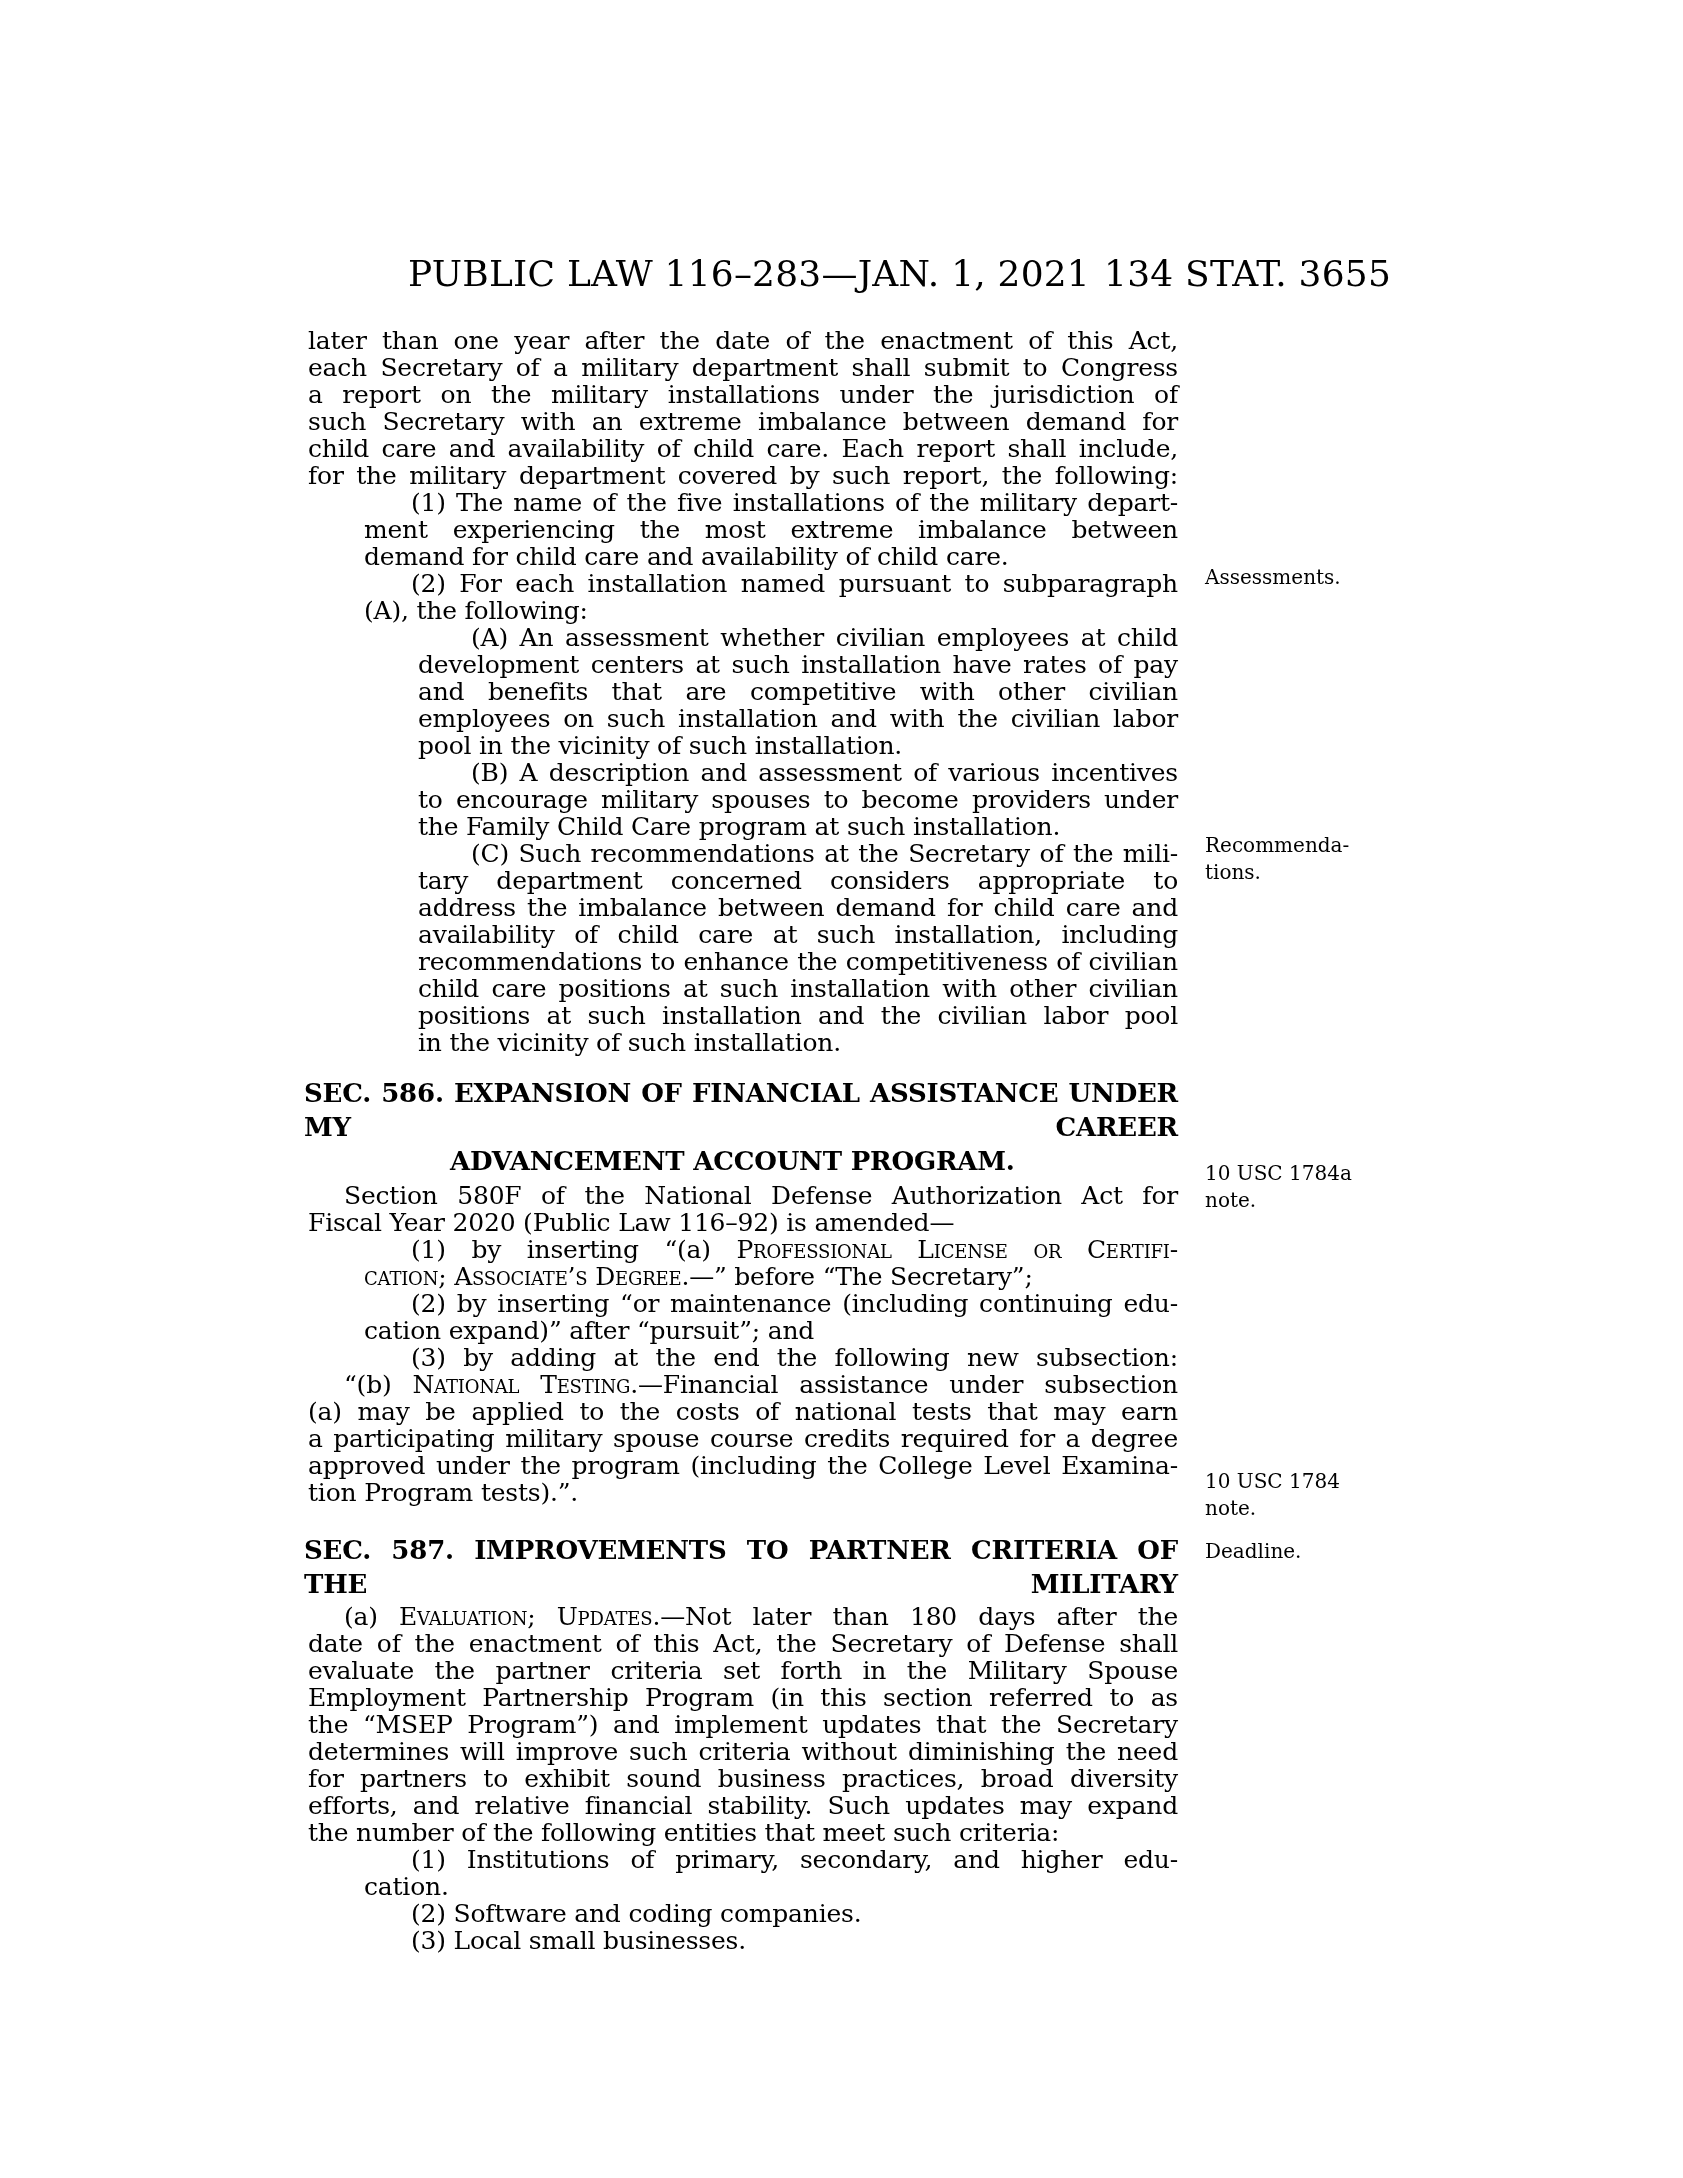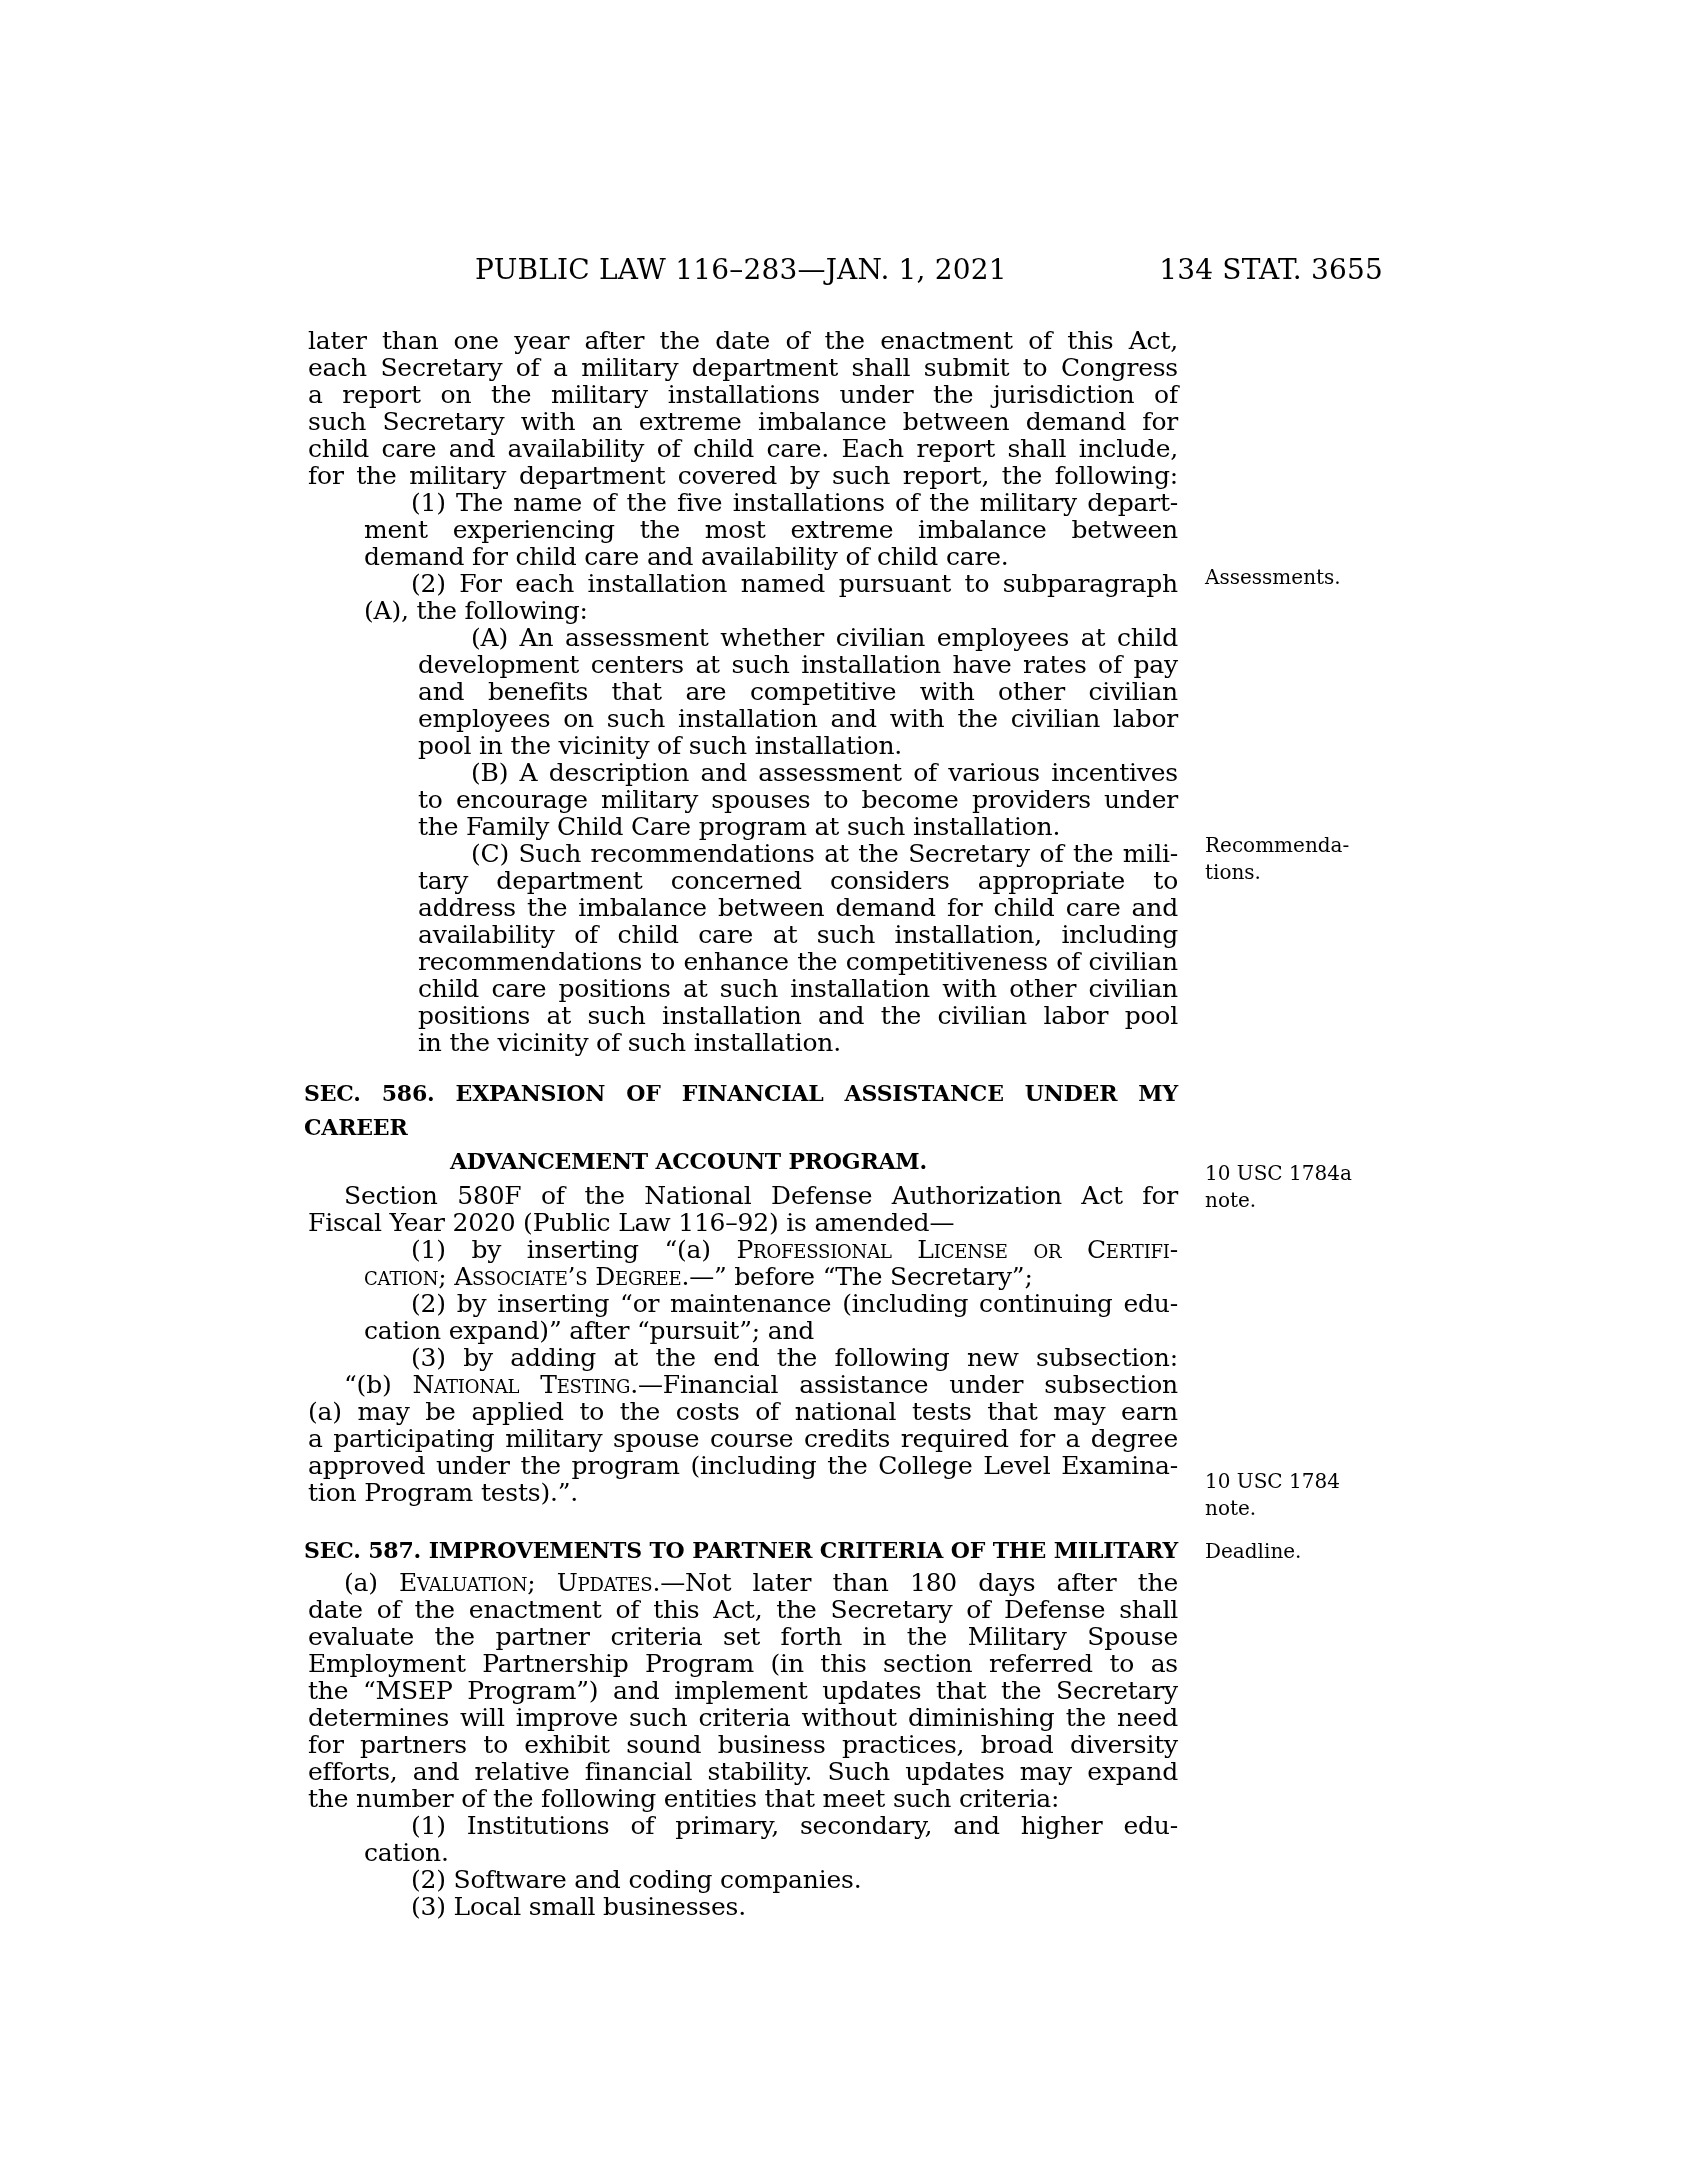--- a/index.html
+++ b/index.html
@@ -12,25 +12,25 @@
     width: 1683px;
     height: 2178px;
     background: #ffffff;
     color: #000000;
     font-family: "DejaVu Serif", "Liberation Serif", serif;
     overflow: hidden;
   }
   
   #running-head {
     position: absolute;
-    left: 304px;
+    left: 312px;
     top: 253px;
     width: 1079px;
     height: 34px;
-    font-size: 28px;
+    font-size: 36px;
     letter-spacing: 0.2px;
     white-space: nowrap;
   }
   #running-head .law {
     position: absolute;
     left: 0;
     width: 874px;
     text-align: center;
   }
   #running-head .stat {
@@ -57,21 +57,21 @@
   
   .c0 { margin-left: 4px; }
   .ip { text-indent: 40px; }
   .i1 { margin-left: 60px; text-indent: 47px; }
   .c1 { margin-left: 60px; }
   .i2 { margin-left: 114px; text-indent: 53px; }
   .c2 { margin-left: 114px; }
   
   .heading .line {
     font-weight: bold;
-    font-size: 22px;
+    font-size: 26px;
     line-height: 34px;
     letter-spacing: -0.2px;
   }
   .heading .h2 {
     margin-left: 146px;
     text-align-last: left;
   }
   
   .sc { font-variant: small-caps; }
   

